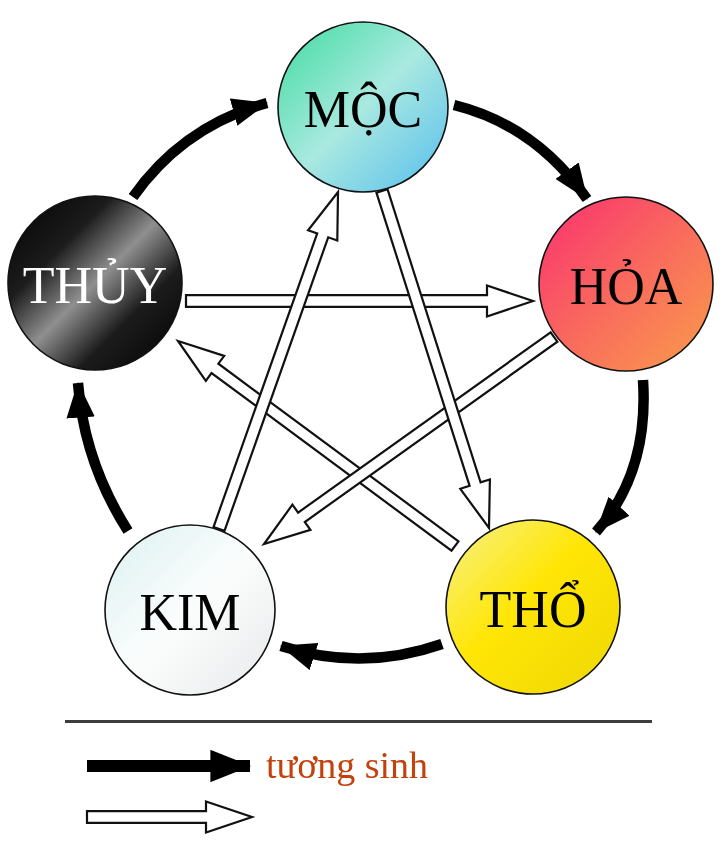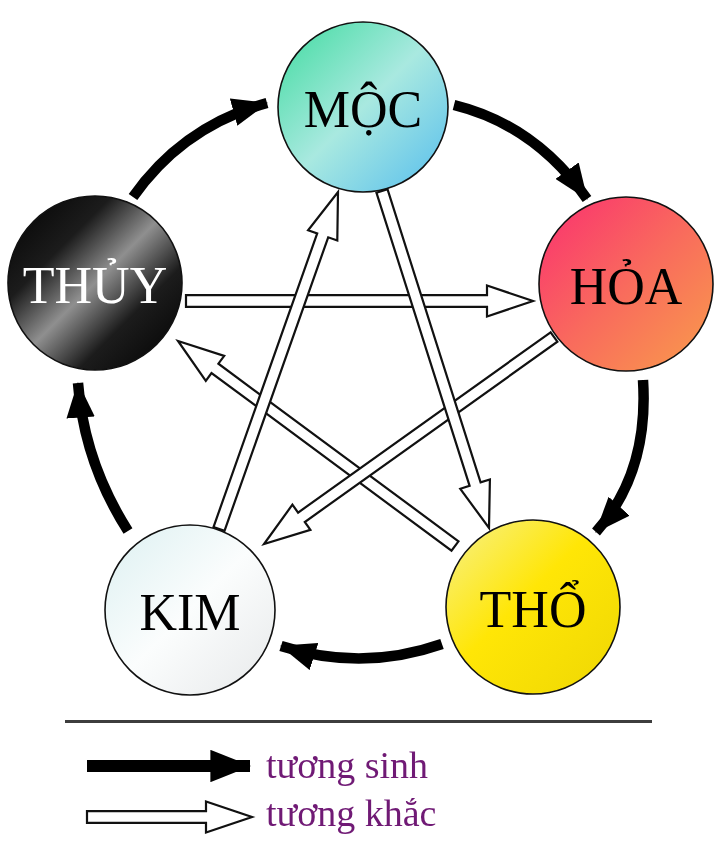--- a/index.html
+++ b/index.html
@@ -9,21 +9,21 @@
     background:#ffffff;
     overflow:hidden;
     font-family:"Liberation Serif","DejaVu Serif",serif;
   }
   .stage svg{position:absolute;left:0;top:0;}
   .legend-label{
     position:absolute;
     left:266px;
     font-size:38px;
     line-height:38px;
-    color:#701a75;
+    color:#c2410c;
     white-space:nowrap;
   }
   #legend-sinh{top:746px;}
   #legend-khac{top:794px;}
   .node-label{
     font-family:"Liberation Serif","DejaVu Serif",serif;
     font-size:52px;
   }
 </style>
 </head>
@@ -81,14 +81,13 @@
       <polygon points="458.5,541.3 218.4,363.7 224.2,355.9 178.0,341.0 205.8,380.8 211.5,373.0 451.5,550.7" fill="#ffffff" stroke="#111111" stroke-width="2.2" stroke-linejoin="miter"></polygon>
       <polygon points="550.6,332.3 298.1,512.6 292.4,504.7 264.0,544.0 310.4,529.9 304.8,522.0 557.4,341.7" fill="#ffffff" stroke="#111111" stroke-width="2.2" stroke-linejoin="miter"></polygon>
       <polygon points="186.0,306.8 487.0,306.8 487.0,316.5 533.0,301.0 487.0,285.5 487.0,295.2 186.0,295.2" fill="#ffffff" stroke="#111111" stroke-width="2.2" stroke-linejoin="miter"></polygon>
       <polygon points="224.5,530.9 328.2,237.3 337.3,240.5 338.0,192.0 308.1,230.2 317.2,233.4 213.5,527.1" fill="#ffffff" stroke="#111111" stroke-width="2.2" stroke-linejoin="miter"></polygon>
       <polygon points="376.5,192.8 469.6,485.9 460.3,488.8 489.0,528.0 489.9,479.5 480.6,482.4 387.5,189.2" fill="#ffffff" stroke="#111111" stroke-width="2.2" stroke-linejoin="miter"></polygon>
       <line x1="65" y1="721.5" x2="652" y2="721.5" stroke="#3d3d3d" stroke-width="3"></line>
       <path d="M87,766 L250,766" fill="none" stroke="#000000" stroke-width="12" marker-end="url(#arrowhead)"></path>
       <polygon points="87.0,822.8 206.0,822.8 206.0,832.5 252.0,817.0 206.0,801.5 206.0,811.2 87.0,811.2" fill="#ffffff" stroke="#111111" stroke-width="2.2"></polygon>
     </svg>
   <span class="legend-label" id="legend-sinh">tương sinh</span>
-  <span class="legend-label" id="legend-khac">tương khắc</span>
 </div>
 
 </body></html>

